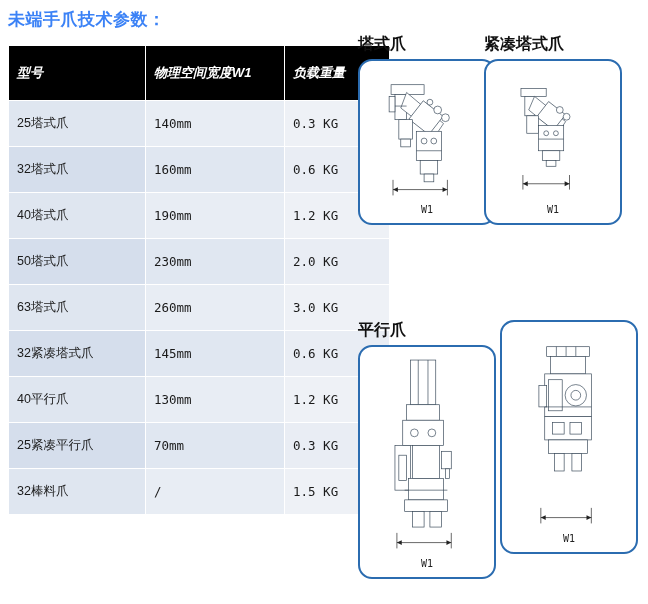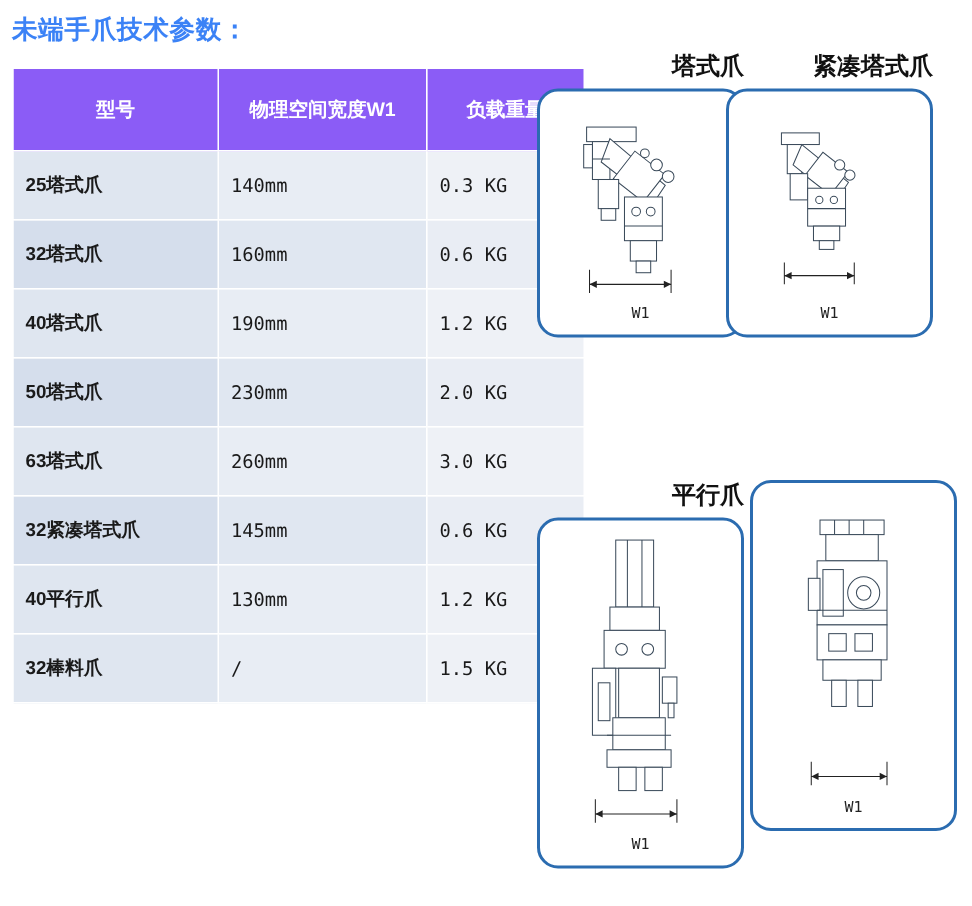--- a/index.html
+++ b/index.html
@@ -36,32 +36,33 @@
   }
   .spec-table th,
   .spec-table td {
     border: 1px solid #ffffff;
     padding: 6px 8px;
     font-size: 12.5px;
     vertical-align: middle;
     line-height: 1.25;
   }
   .spec-table thead th {
-    background: #8b5cf6;
+    background: #000000;
     color: #ffffff;
     font-weight: bold;
-    text-align: center;
+    text-align: left;
     height: 42px;
     font-size: 13px;
+    font-style: italic;
   }
   .spec-table tbody td {
     height: 33px;
     color: #1a1a1a;
   }
-  .spec-table tbody tr td.col-model { background: #dfe6f0; font-weight: bold; }
+  .spec-table tbody tr td.col-model { background: #dfe6f0; }
   .spec-table tbody tr td.col-width { background: #e8edf4; }
   .spec-table tbody tr td.col-load  { background: #eef1f6; }
   .spec-table tbody tr.alt td.col-model { background: #d5deec; }
   .spec-table tbody tr.alt td.col-width { background: #e0e7f1; }
   .spec-table tbody tr.alt td.col-load  { background: #e9edf4; }
   .col-model { width: 120px; }
   .col-width { width: 122px; }
   .col-load  { width: 88px; }
   .mono { font-family: "DejaVu Sans Mono", monospace; font-size: 12px; }
 
@@ -71,21 +72,21 @@
     left: 350px;
     top: 8px;
     width: 292px;
     height: 590px;
   }
   .fig {
     position: absolute;
     width: 138px;
   }
   .fig-cap {
-    text-align: right;
+    text-align: left;
     font-size: 16px;
     font-weight: bold;
     color: #111111;
     margin-bottom: 4px;
     white-space: nowrap;
   }
   .fig-box {
     border: 2px solid #2b6cb0;
     border-radius: 14px;
     background: #ffffff;
@@ -151,20 +152,25 @@
     </tr>
     <tr class="alt">
       <td class="col-model">32紧凑塔式爪</td>
       <td class="col-width mono">145mm</td>
       <td class="col-load mono">0.6 KG</td>
     </tr>
     <tr>
       <td class="col-model">40平行爪</td>
       <td class="col-width mono">130mm</td>
       <td class="col-load mono">1.2 KG</td>
+    </tr>
+    <tr class="alt">
+      <td class="col-model">25紧凑平行爪</td>
+      <td class="col-width mono">70mm</td>
+      <td class="col-load mono">0.3 KG</td>
     </tr>
     <tr>
       <td class="col-model">32棒料爪</td>
       <td class="col-width mono">/</td>
       <td class="col-load mono">1.5 KG</td>
     </tr>
   </tbody>
 </table>
 
 <div class="figures">

